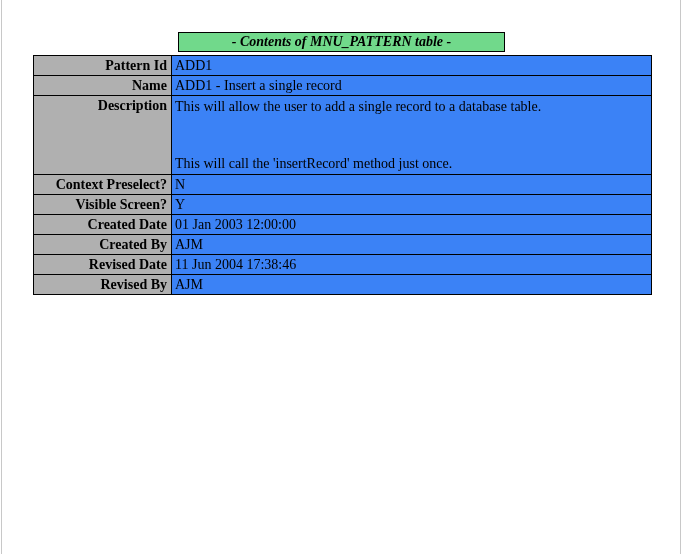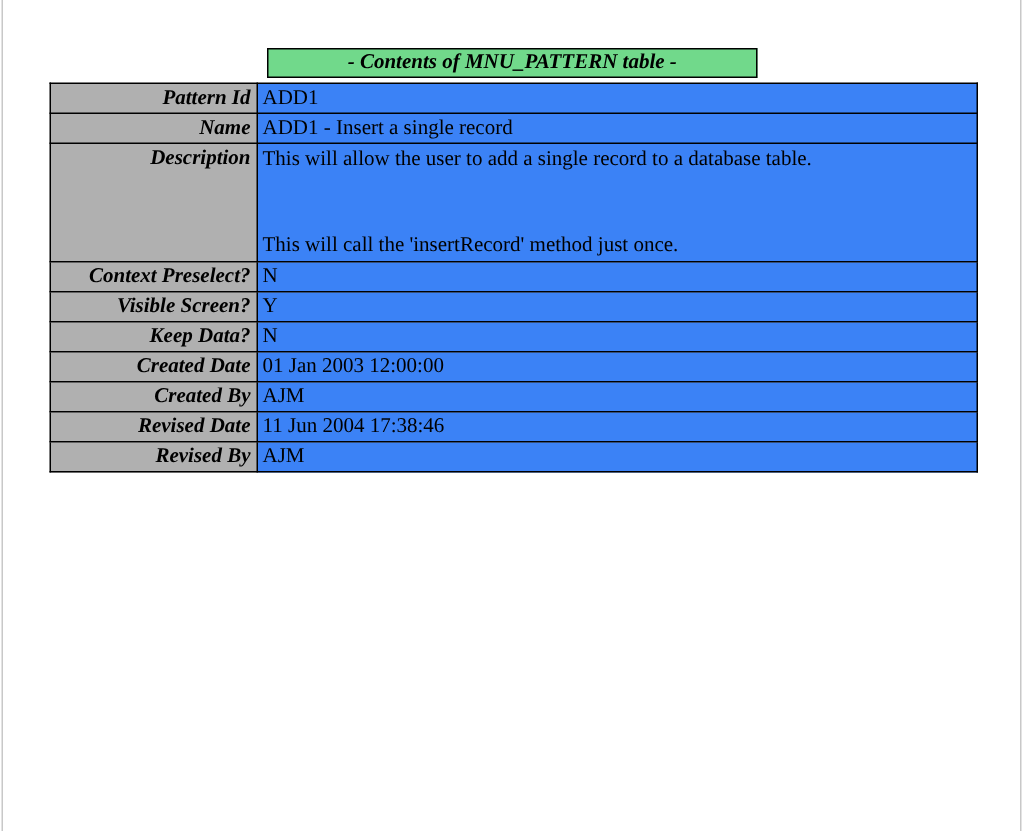--- a/index.html
+++ b/index.html
@@ -71,21 +71,20 @@
   }
   .data-table td {
     border: 1px solid #000000;
     vertical-align: top;
     padding: 0;
   }
   .data-table td.label {
     width: 131px;
     background: #b0b0b0;
     text-align: right;
-    font-style: italic;
     font-weight: bold;
     padding: 1px 4px 1px 2px;
     white-space: nowrap;
     line-height: 17px;
   }
   .data-table td.value {
     background: #3b82f6;
     text-align: left;
     padding: 1px 2px 1px 3px;
     line-height: 17px;
@@ -139,24 +138,20 @@
       <tr>
         <td class="label">Context Preselect?</td>
         <td class="value">N</td>
       </tr>
 
       <tr>
         <td class="label">Visible Screen?</td>
         <td class="value">Y</td>
       </tr>
 
-      <tr>
-        <td class="label">Keep Data?</td>
-        <td class="value">N</td>
-      </tr>
 
       <tr>
         <td class="label">Created Date</td>
         <td class="value">01 Jan 2003 12:00:00</td>
       </tr>
 
       <tr>
         <td class="label">Created By</td>
         <td class="value">AJM</td>
       </tr>

